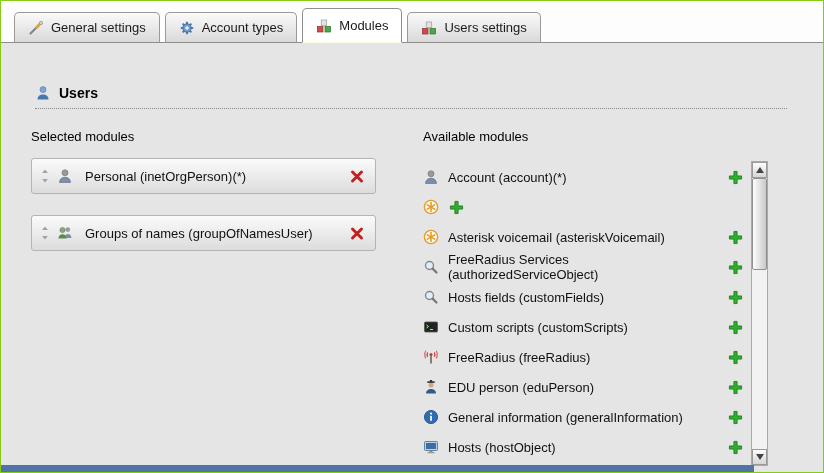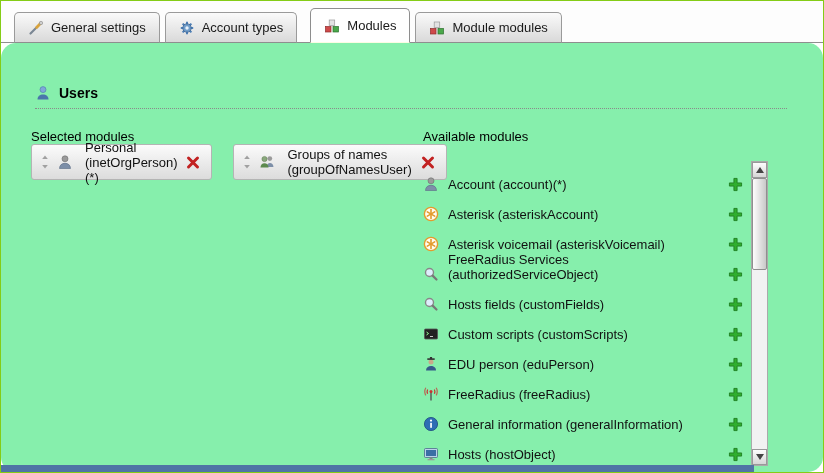--- a/index.html
+++ b/index.html
@@ -50,59 +50,57 @@
     font-size: 13px;
     cursor: pointer;
     white-space: nowrap;
   }
   .tab.active {
     z-index: 2;
     height: 35px;
     background: #ffffff;
     border-color: #8e8e8e;
     border-bottom: 1px solid #fcfce3;
-    margin-left: 8px;
   }
 
   
   .content {
     position: relative;
     height: calc(100% - 42px);
-    background: #86efac;
+    background: #e5e5e5;
     padding: 42px 0 0 30px;
-    border-radius: 15px;
   }
   .section-head { display: flex; align-items: center; gap: 8px; margin-left: 4px; }
   .section-title { font-weight: bold; font-size: 14px; color: #000; }
   .dotted { height: 1px; border-bottom: 1px dotted #8a8a8a; margin: 7px 36px 0 4px; }
 
   .cols { display: flex; margin-top: 20px; }
   .col.left { width: 375px; flex: none; }
   .col.right { flex: 1; padding-right: 80px; margin-left: 17px; }
   .col-heading { font-size: 13px; color: #000; }
 
   
-  .sel-list { display: flex; gap: 21px; }
+  .sel-list { margin-top: 14px; display: flex; flex-direction: column; gap: 21px; }
   .sel-row {
     width: 345px;
     height: 36px;
     display: flex;
     align-items: center;
     gap: 8px;
     padding: 0 10px 0 8px;
     border: 1px solid #b4b4b4;
     border-radius: 3px;
     background: linear-gradient(#fbfbfb, #dcdcdc);
     cursor: move;
   }
   .sel-label { flex: 1; font-size: 13px; color: #111; padding-left: 4px; }
 
   
   .avail-list { margin-top: 18px; }
-  .avail-row { height: 30px; display: flex; align-items: flex-end; gap: 9px; }
+  .avail-row { height: 30px; display: flex; align-items: center; gap: 9px; }
   .avail-label { flex: 1; font-size: 13px; color: #111; }
 
   
   .icn { display: inline-flex; width: 16px; height: 16px; align-items: center; justify-content: center; flex: none; }
   .icn svg { width: 16px; height: 16px; display: block; }
   .icn.drag { width: 9px; }
   .icn.drag svg { width: 8px; height: 16px; }
   .icn.del { cursor: pointer; }
   .icn.del svg { width: 17px; height: 17px; }
   .icn.add { cursor: pointer; }
@@ -201,21 +199,21 @@
       </div>
 
       <div class="tab">
         <span class="icn">
           <svg viewBox="0 0 16 16">
             <rect x="1.5" y="8.5" width="5.5" height="5.5" fill="#cf4a4a" stroke="#8f2d2d" stroke-width="0.7"></rect>
             <rect x="9" y="8.5" width="5.5" height="5.5" fill="#4aa84a" stroke="#2d702d" stroke-width="0.7"></rect>
             <rect x="5.2" y="2" width="5.5" height="5.5" fill="#e3e3e3" stroke="#9a9a9a" stroke-width="0.7"></rect>
           </svg>
         </span>
-        <span class="tab-label">Module modules</span>
+        <span class="tab-label">Users settings</span>
       </div>
     </div>
 
   <div class="content">
 
     <div class="section-head">
       <span class="icn">
           <svg viewBox="0 0 16 16">
             <circle cx="8" cy="4.6" r="3" fill="#7ea7d8" stroke="#4a77ab" stroke-width="0.6"></circle>
             <path d="M2.5 14.5c0-3.3 2.4-5 5.5-5s5.5 1.7 5.5 5z" fill="#4a77ab"></path>
@@ -306,21 +304,20 @@
               <span class="icn">
                 <svg viewBox="0 0 16 16">
                   <circle cx="8" cy="8" r="6.6" fill="#fffdf2" stroke="#e39b2d" stroke-width="1.4"></circle>
                   <g stroke="#e39b2d" stroke-width="1.6" stroke-linecap="round">
                     <line x1="8" y1="3.6" x2="8" y2="12.4"></line>
                     <line x1="4.3" y1="5.9" x2="11.7" y2="10.1"></line>
                     <line x1="4.3" y1="10.1" x2="11.7" y2="5.9"></line>
                   </g>
                 </svg>
               </span>
-              <span class="avail-label">Asterisk (asteriskAccount)</span>
               <span class="icn add">
                 <svg viewBox="0 0 16 16">
                   <path d="M6.3 1.5h3.4v4.8h4.8v3.4H9.7v4.8H6.3V9.7H1.5V6.3h4.8z" fill="#2fae2f" stroke="#1c7a1c" stroke-width="0.9"></path>
                 </svg>
               </span>
             </div>
 
             <div class="avail-row">
               <span class="icn">
                 <svg viewBox="0 0 16 16">
@@ -382,46 +379,46 @@
               <span class="icn add">
                 <svg viewBox="0 0 16 16">
                   <path d="M6.3 1.5h3.4v4.8h4.8v3.4H9.7v4.8H6.3V9.7H1.5V6.3h4.8z" fill="#2fae2f" stroke="#1c7a1c" stroke-width="0.9"></path>
                 </svg>
               </span>
             </div>
 
             <div class="avail-row">
               <span class="icn">
                 <svg viewBox="0 0 16 16">
-                  <circle cx="8" cy="6" r="2.5" fill="#c9a98a"></circle>
-                  <rect x="4.3" y="2.3" width="7.4" height="1.6" fill="#333333"></rect>
-                  <rect x="6.9" y="1" width="2.2" height="2" fill="#333333"></rect>
-                  <path d="M3 14.5c0-3 2.2-4.6 5-4.6s5 1.6 5 4.6z" fill="#355a8a"></path>
-                </svg>
-              </span>
-              <span class="avail-label">EDU person (eduPerson)</span>
-              <span class="icn add">
-                <svg viewBox="0 0 16 16">
-                  <path d="M6.3 1.5h3.4v4.8h4.8v3.4H9.7v4.8H6.3V9.7H1.5V6.3h4.8z" fill="#2fae2f" stroke="#1c7a1c" stroke-width="0.9"></path>
-                </svg>
-              </span>
-            </div>
-
-            <div class="avail-row">
-              <span class="icn">
-                <svg viewBox="0 0 16 16">
                   <line x1="8" y1="6" x2="8" y2="14.5" stroke="#555555" stroke-width="1.4"></line>
                   <circle cx="8" cy="5.5" r="1.5" fill="#cc3333"></circle>
                   <path d="M4.6 3.4a5.2 5.2 0 0 0 0 4.4" stroke="#cc3333" stroke-width="1.2" fill="none"></path>
                   <path d="M11.4 3.4a5.2 5.2 0 0 1 0 4.4" stroke="#cc3333" stroke-width="1.2" fill="none"></path>
                   <path d="M2.8 1.8a8 8 0 0 0 0 7.6" stroke="#cc3333" stroke-width="1.2" fill="none" opacity="0.7"></path>
                   <path d="M13.2 1.8a8 8 0 0 1 0 7.6" stroke="#cc3333" stroke-width="1.2" fill="none" opacity="0.7"></path>
                 </svg>
               </span>
               <span class="avail-label">FreeRadius (freeRadius)</span>
+              <span class="icn add">
+                <svg viewBox="0 0 16 16">
+                  <path d="M6.3 1.5h3.4v4.8h4.8v3.4H9.7v4.8H6.3V9.7H1.5V6.3h4.8z" fill="#2fae2f" stroke="#1c7a1c" stroke-width="0.9"></path>
+                </svg>
+              </span>
+            </div>
+
+            <div class="avail-row">
+              <span class="icn">
+                <svg viewBox="0 0 16 16">
+                  <circle cx="8" cy="6" r="2.5" fill="#c9a98a"></circle>
+                  <rect x="4.3" y="2.3" width="7.4" height="1.6" fill="#333333"></rect>
+                  <rect x="6.9" y="1" width="2.2" height="2" fill="#333333"></rect>
+                  <path d="M3 14.5c0-3 2.2-4.6 5-4.6s5 1.6 5 4.6z" fill="#355a8a"></path>
+                </svg>
+              </span>
+              <span class="avail-label">EDU person (eduPerson)</span>
               <span class="icn add">
                 <svg viewBox="0 0 16 16">
                   <path d="M6.3 1.5h3.4v4.8h4.8v3.4H9.7v4.8H6.3V9.7H1.5V6.3h4.8z" fill="#2fae2f" stroke="#1c7a1c" stroke-width="0.9"></path>
                 </svg>
               </span>
             </div>
 
             <div class="avail-row">
               <span class="icn">
                 <svg viewBox="0 0 16 16">

